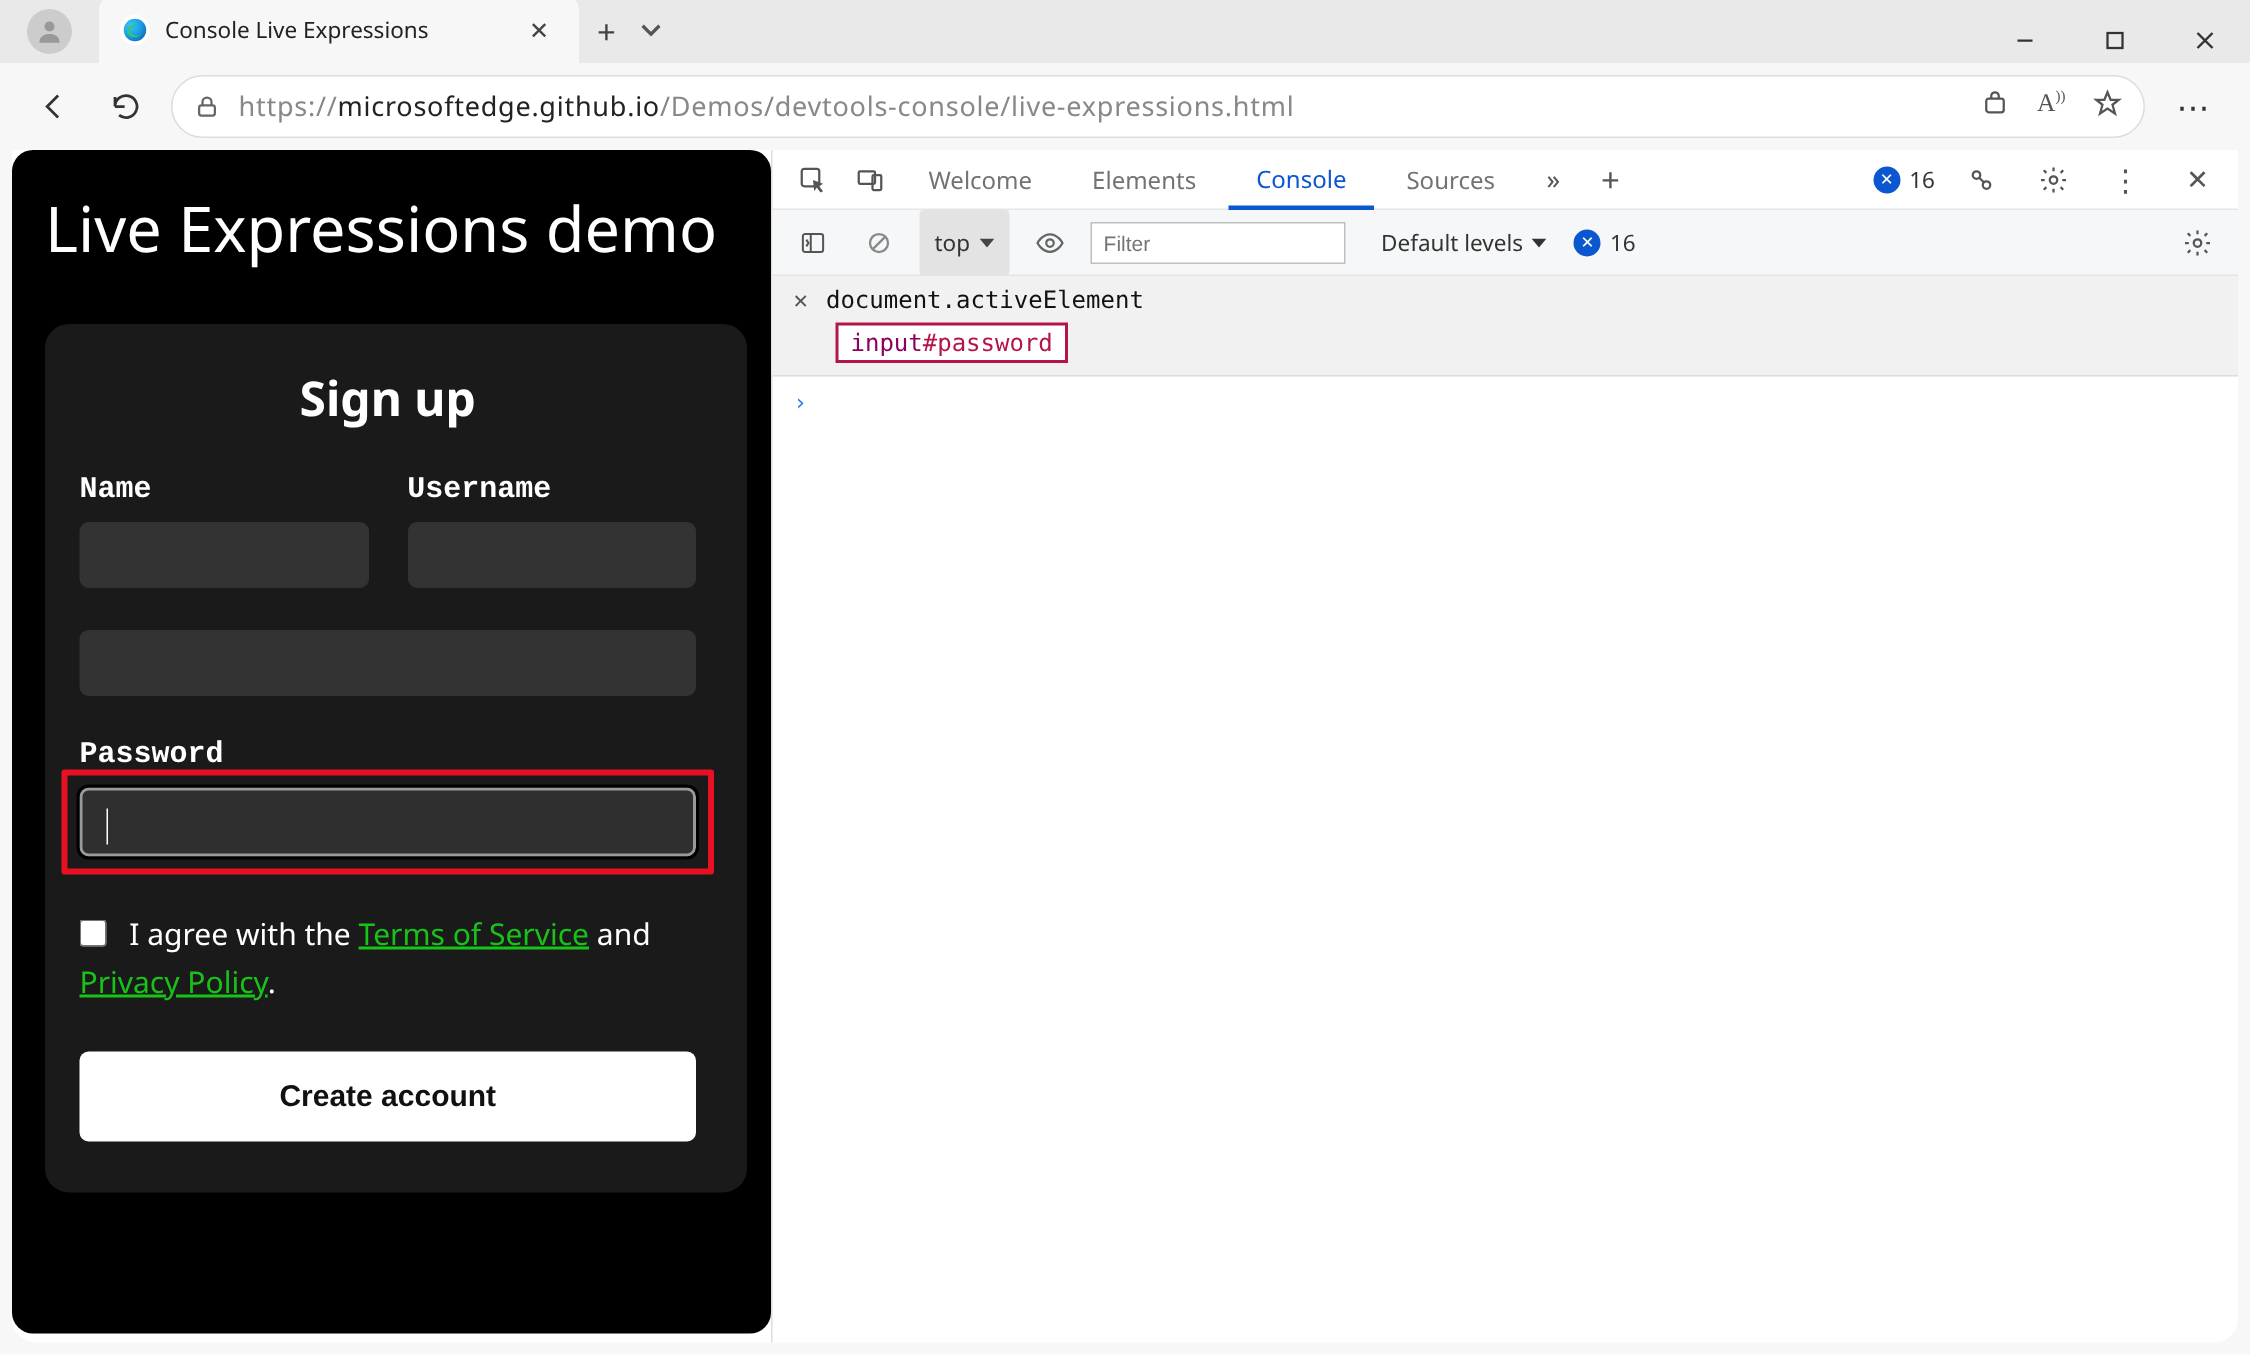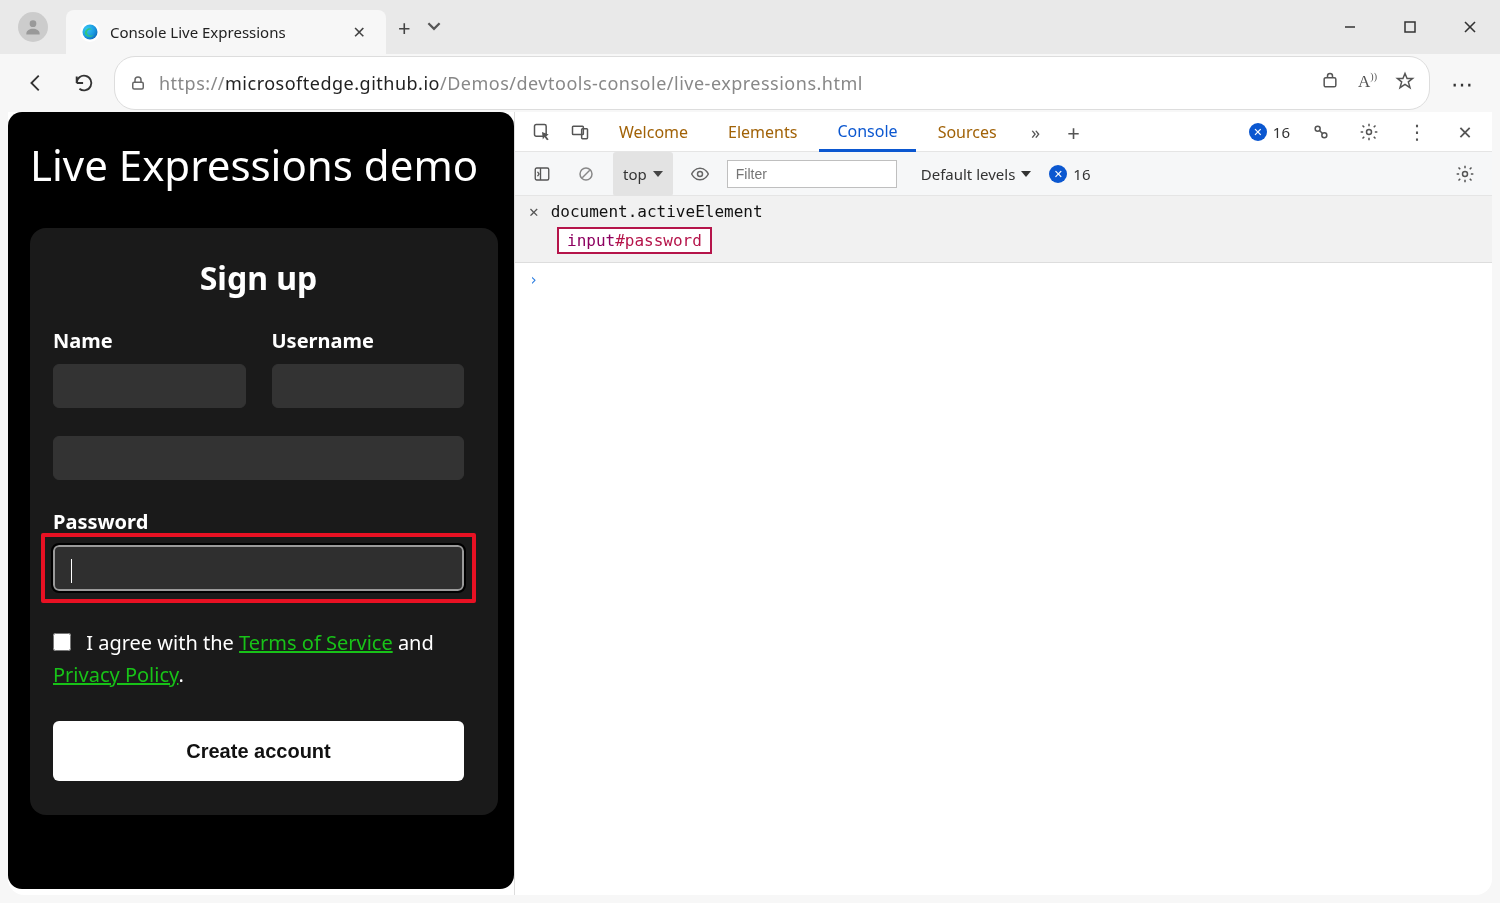--- a/index.html
+++ b/index.html
@@ -1,67 +1,67 @@
 <!DOCTYPE html>
 <html><head>
 <meta charset="utf-8">
 <style>
   * { box-sizing: border-box; margin: 0; padding: 0; }
   html, body { width: 1500px; height: 903px; font-family: "Segoe UI", system-ui, sans-serif; background:#fff; overflow:hidden; }
 
   
   .browser-chrome { position:absolute; inset:0; background:#f7f7f7; display:flex; flex-direction:column; }
-  .titlebar { height:54px; display:flex; align-items:flex-end; padding:0 10px; background:#e9e9e9; position:relative;}
+  .titlebar { height:42px; display:flex; align-items:flex-end; padding:0 10px; background:#e9e9e9; position:relative;}
   .profile-avatar { width:30px; height:30px; background:#ccc; border-radius:50%; margin:10px 18px 10px 8px; align-self:center; display:flex; align-items:center; justify-content:center; color:#888;}
   .tab { display:flex; align-items:center; gap:10px; background:#f7f7f7; height:44px; border-radius:8px 8px 0 0; padding:0 14px 0 14px; min-width:320px; }
   .tab-favicon { width:20px; height:20px; border-radius:50%; background:#fff; display:flex; align-items:center; justify-content:center;}
   .tab-favicon svg { width:18px; height:18px;}
   .tab-title { font-size:15px; color:#222; flex:1;}
   .tab-close { color:#444; font-size:16px; padding:0 6px; cursor:pointer;}
   .newtab-btn { padding:0 12px; color:#444; font-size:22px; align-self:center;}
   .newtab-caret { padding:0 4px; color:#444; align-self:center;}
   .window-controls { position:absolute; right:0; top:0; height:54px; display:flex; align-items:center;}
   .win-btn { width:60px; height:100%; display:flex; align-items:center; justify-content:center; font-size:16px; color:#333;}
   
   .addressbar-row { height:58px; display:flex; align-items:center; gap:12px; padding:0 18px;}
   .nav-btn { width:36px; height:36px; display:flex; align-items:center; justify-content:center; color:#444; border-radius:4px;}
-  .omnibox { flex:1; height:54px; border:1px solid #ddd; border-radius:21px; background:#fff; display:flex; align-items:center; padding:0 14px; gap:12px;}
+  .omnibox { flex:1; height:42px; border:1px solid #ddd; border-radius:21px; background:#fff; display:flex; align-items:center; padding:0 14px; gap:12px;}
   .omnibox .lock { color:#666; display:flex;}
   .url-text { font-size:18px; color:#888; letter-spacing:.5px;}
   .url-host { color:#222;}
   .omnibox-right { margin-left:auto; display:flex; gap:18px; color:#555;}
   .overflow-btn { width:40px; display:flex; align-items:center; justify-content:center; color:#333; font-size:22px;}
   
   
   .content { flex:1; display:flex; position:relative; border-radius:0 0 16px 16px; overflow:hidden; margin:0 8px 8px 8px; background:#fff;}
   
   
   .page { width:506px; background:#000; color:#fff; border-radius:14px; padding:18px 16px 24px 22px; margin-bottom:6px;}
   .page-title { font-size:42px; font-weight:400; margin:6px 0 16px 0;}
   .card { background:#1a1a1a; border-radius:16px; padding:28px 34px 34px 23px;margin-top:35px;}
   .card h2 { text-align:center; font-size:32px; font-weight:700; margin-bottom:28px;}
   .row2 { display:flex; gap:26px;}
-  .field { margin-bottom:28px; flex:1;}
+  .field { margin-bottom:28px; flex:1;font-family:Liberation Mono, monospace;}
   .field label { display:block; font-weight:700; font-size:20px; margin-bottom:10px;}
   .txt-input { width:100%; height:44px; background:#333; border:1px solid #333; border-radius:6px;}
   .password-wrap { border:4px solid #e81123; padding:8px; border-radius:2px; margin:-12px -12px 24px -12px;}
   .password-wrap .txt-input { background:#2f2f2f; border:2px solid #9a9a9a; outline:2px solid #000; height:46px; padding:2px 8px;}
   .password-wrap .txt-input::after{content:"";}
   .caret { display:inline-block; width:1px; height:24px; background:#fff; margin:10px 0 0 8px; vertical-align:top; animation:blink 1s steps(1) infinite;}
   @keyframes blink {50%{opacity:0}}
   .check-row { font-size:20px; margin-bottom:30px; line-height:1.6;}
   .check-row input { width:18px; height:18px; margin-right:10px; vertical-align:-1px;}
   .check-row a { color:#18c218; text-decoration:underline;}
   .submit { width:100%; height:60px; background:#fff; color:#111; border:none; border-radius:6px; font-size:20px; font-weight:600;}
 
   
   .devtools { flex:1; display:flex; flex-direction:column; font-size:15px; border-left:1px solid #ddd;}
   .dt-tabs { height:40px; display:flex; align-items:center; padding:0 10px; border-bottom:1px solid #e5e5e5; gap:4px;}
   .dt-icon-btn { width:34px; height:34px; display:flex; align-items:center; justify-content:center; color:#555; border-radius:4px;}
-  .dt-tab { padding:0 18px; height:40px; display:flex; align-items:center; color:#a16207; font-size:16px; cursor:pointer;}
+  .dt-tab { padding:0 18px; height:40px; display:flex; align-items:center; color:#737373; font-size:16px; cursor:pointer;}
   .dt-tab.active { color:#0b57d0; border-bottom:3px solid #0b57d0; margin-bottom:-1px;}
   .dt-right { margin-left:auto; display:flex; align-items:center; gap:14px;}
   .pill { display:flex; align-items:center; gap:6px; color:#333;}
   .pill .dot { width:18px; height:18px; border-radius:50%; background:#0b57d0; color:#fff; font-size:11px; display:flex; align-items:center; justify-content:center;}
   .dt-toolbar { height:44px; display:flex; align-items:center; gap:10px; padding:0 10px; border-bottom:1px solid #e5e5e5; background:#f6f7f8;}
   .ctx-select { background:#e3e3e3; padding:12px 10px; border-radius:3px; display:flex; align-items:center; gap:6px; color:#333;}
   .filter-input { width:170px; height:28px; border:1px solid #bfbfbf; background:#fff; padding:0 8px; font-size:14px;}
   .levels { display:flex; align-items:center; gap:6px; color:#333; margin-left:14px;}
   .issues-pill { display:flex; align-items:center; gap:6px; color:#333; margin-left:8px;}
   .live-expr { background:#f1f1f1; border-bottom:1px solid #ddd; padding:6px 14px 8px 14px; font-family:Consolas,Menlo,monospace; font-size:16px;}

